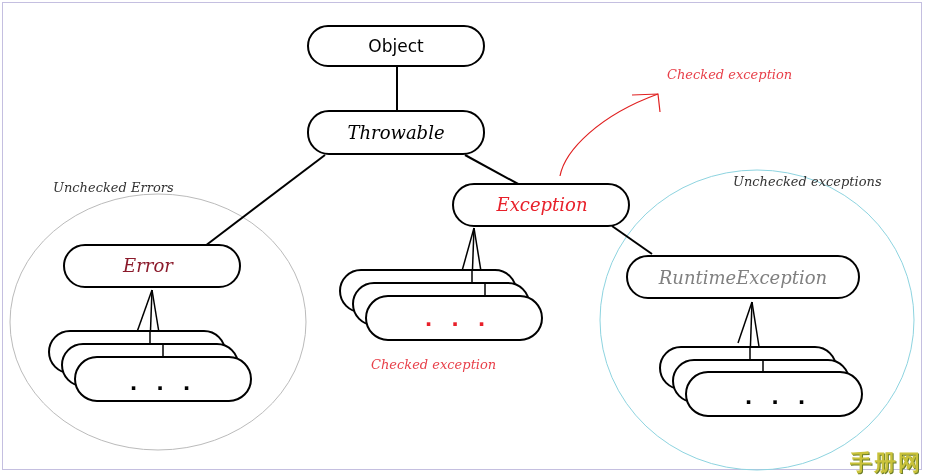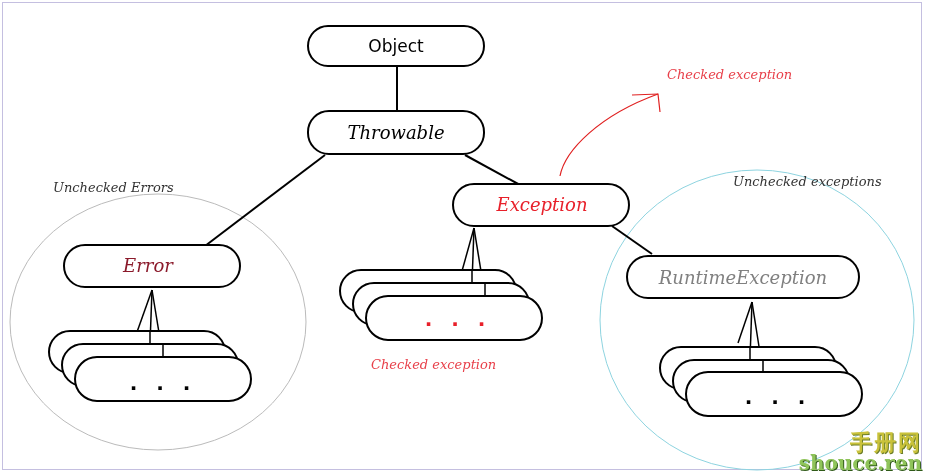--- a/index.html
+++ b/index.html
@@ -87,14 +87,13 @@
   </g>
 
   <text class="caption" x="53" y="192" fill="#333333">Unchecked Errors</text>
   <text class="caption" x="733" y="186" fill="#333333">Unchecked exceptions</text>
   <text class="caption" x="667" y="79" fill="#e8404a">Checked exception</text>
   <text class="caption" x="371" y="369" fill="#e8404a">Checked exception</text>
 </svg>
 
 <div id="watermark">
   <div class="wm-cn">手册网</div>
-  <div class="wm-en">shouce.ren</div>
 </div>
 
 </body></html>

